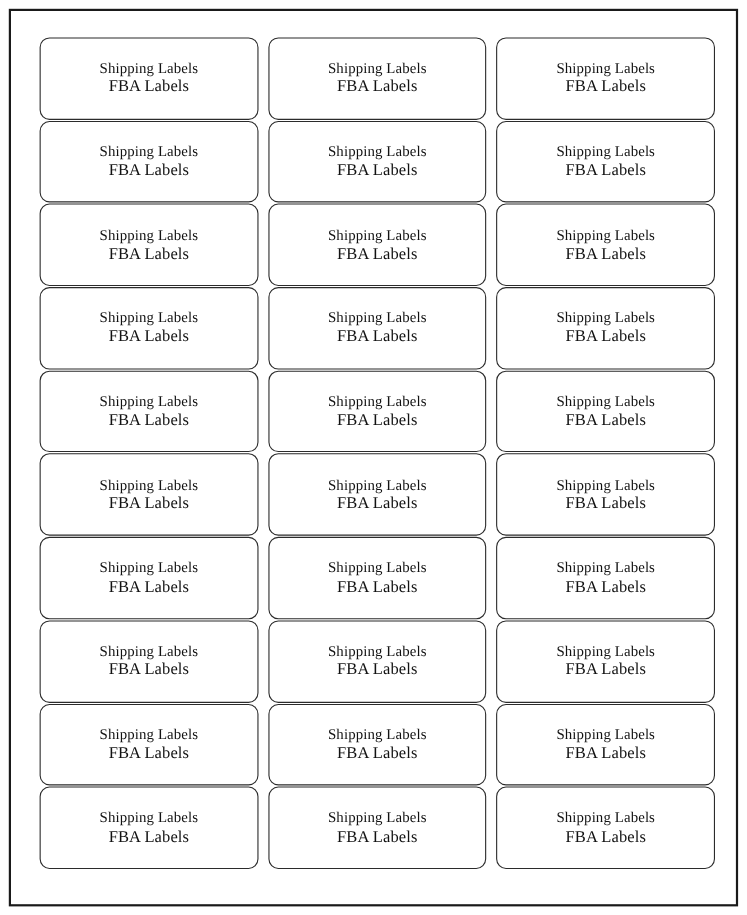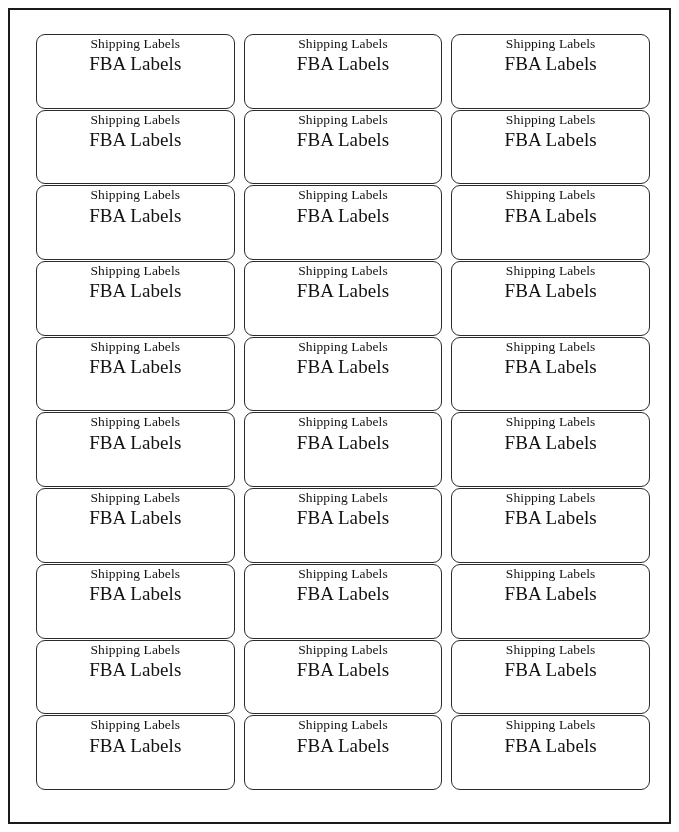--- a/index.html
+++ b/index.html
@@ -44,33 +44,33 @@
     row-gap: 1px;
     box-sizing: border-box;
   }
   .label-cell {
     border: 1px solid #2b2b2b;
     border-radius: 9px;
     box-sizing: border-box;
     display: flex;
     flex-direction: column;
     align-items: center;
-    justify-content: flex-start;
+    justify-content: center;
     background: #ffffff;
     line-height: 1.28;
   }
   .label-line {
     font-size: 13.5px;
     color: #121212;
     text-align: center;
     white-space: nowrap;
     letter-spacing: 0.1px;
   }
   .label-line.line-2 {
-    font-size: 19px;
+    font-size: 15px;
   }
 </style>
 </head>
 <body>
 
 <div id="page-sheet">
   <div id="sheet-border"></div>
   <div id="label-grid">
       <div class="label-cell">
         <div class="label-line line-1">Shipping Labels</div>

